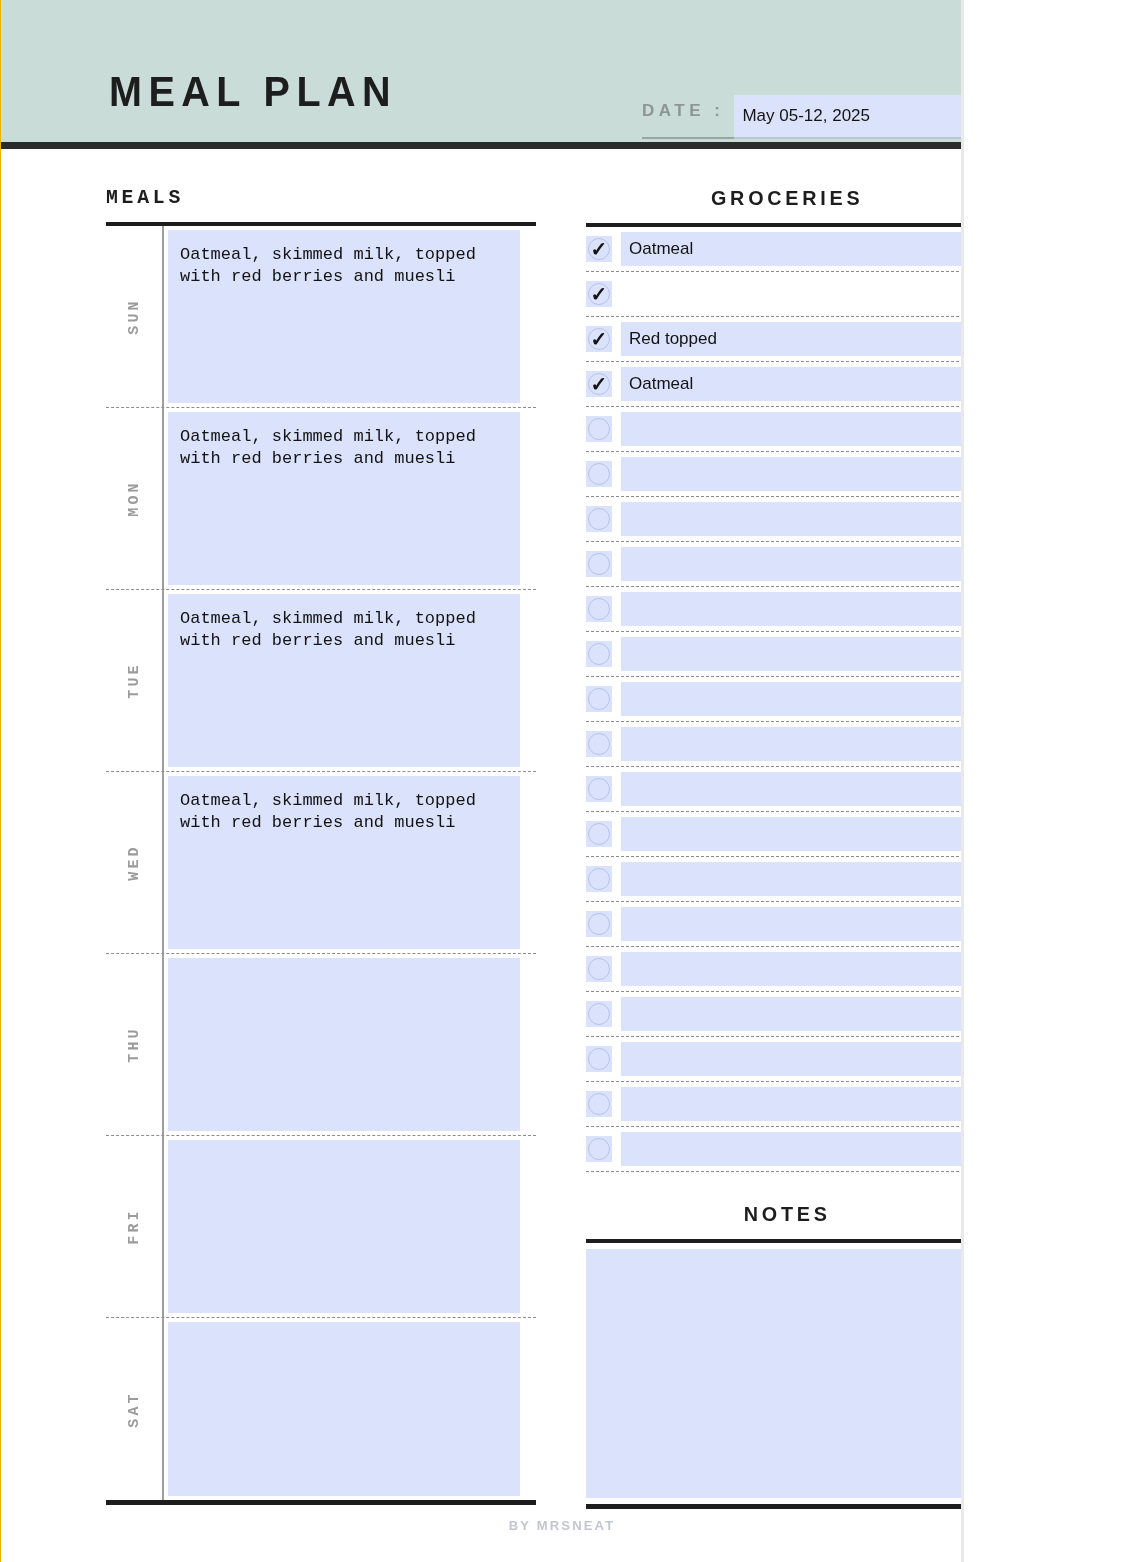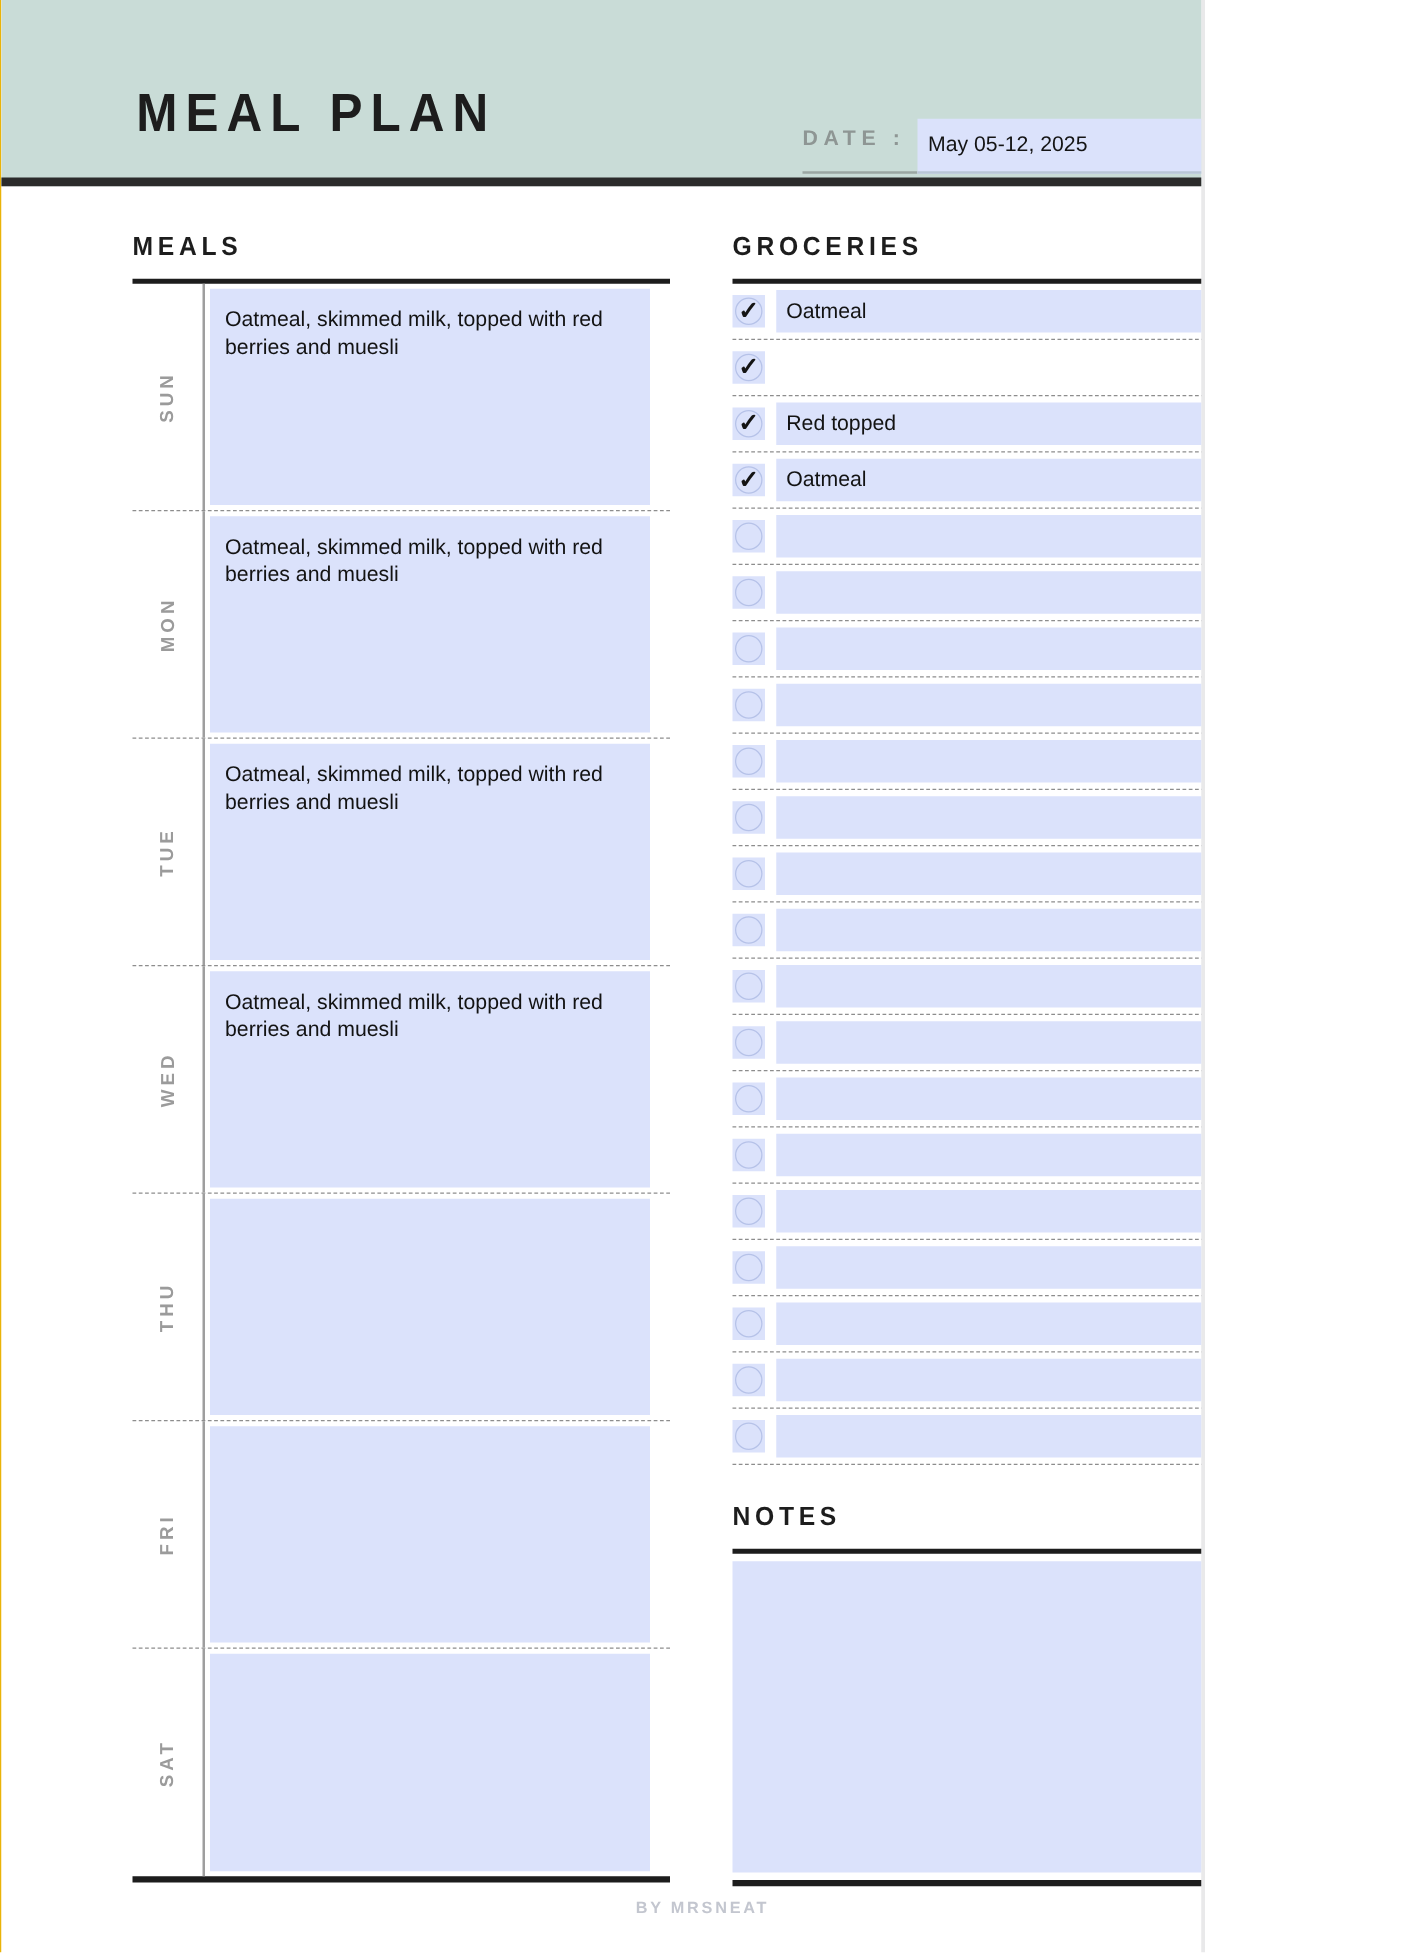--- a/index.html
+++ b/index.html
@@ -75,26 +75,28 @@
     align-items: center;
     border-bottom: 2px solid #b9c6d6;
   }
 
   
   .col-meals {
     position: absolute;
     left: 105px;
     top: 186px;
     width: 430px;
+    font-family: Liberation Mono, monospace;
   }
   .col-right {
     position: absolute;
     left: 585px;
     top: 186px;
     width: 428px;
+    text-align: center;
   }
 
   .section-head {
     font-size: 21px;
     font-weight: 700;
     letter-spacing: 4px;
     color: #1d1d1d;
     padding-bottom: 13px;
     transform: scaleX(0.94);
     transform-origin: left center;

